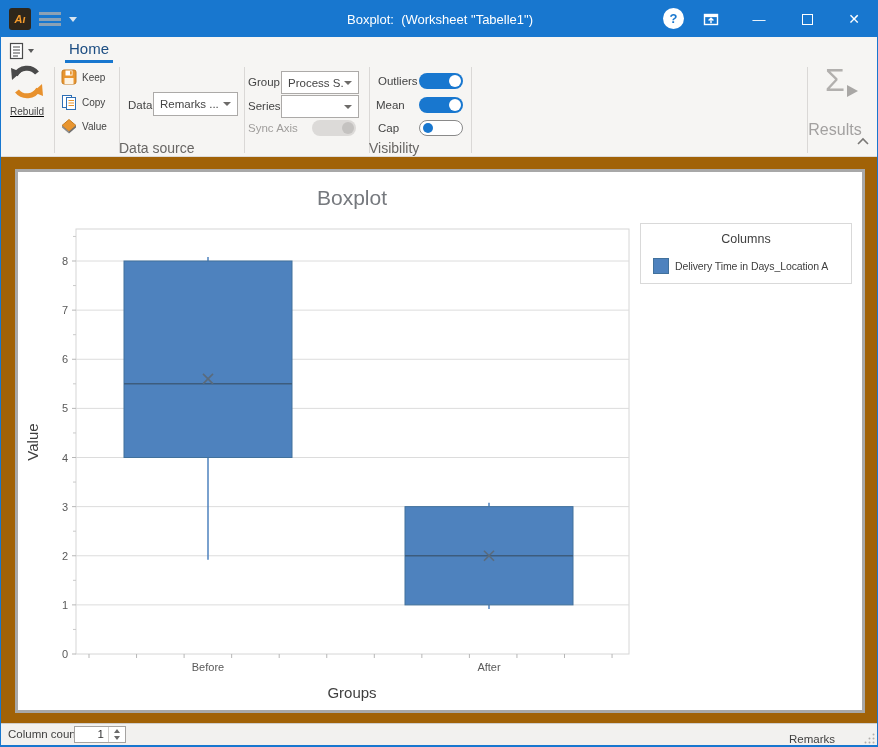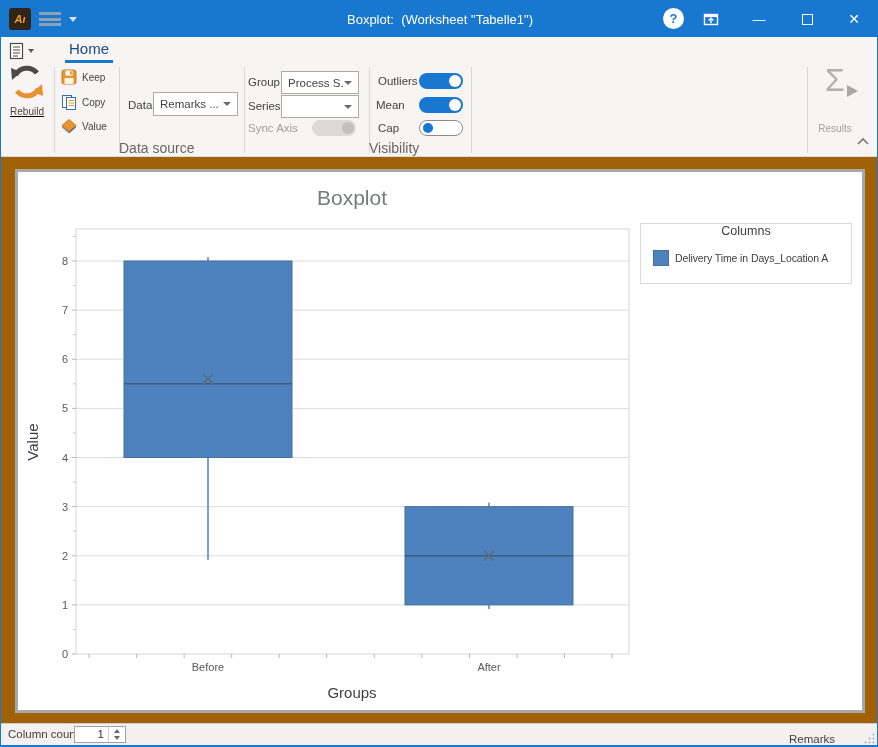--- a/index.html
+++ b/index.html
@@ -44,29 +44,29 @@
   .toggle.on { background:#1877cf; }
   .toggle.on .knob { width:12px; height:12px; background:#fff; right:2px; top:2px; }
   .toggle.off { background:#fff; border:1px solid #8a8a8a; }
   .toggle.off .knob { width:10px; height:10px; background:#1877cf; left:3px; top:2px; }
   .toggle.disabled { background:#dcdad8; }
   .toggle.disabled .knob { width:12px; height:12px; background:#c4c2c0; right:2px; top:2px; }
   .grp-label { top:103px; font-size:14px; color:#686664; text-align:left; }
   #results-btn { left:804px; top:26px; width:60px; height:76px; display:flex; flex-direction:column; align-items:center; }
   #sigma { font-size:32px; color:#b2b0ae; line-height:34px; }
   #sigma-arrow { left:36px; top:22px; width:0; height:0; border-top:6px solid transparent; border-bottom:6px solid transparent; border-left:11px solid #a9a7a5; }
-  #results-label { font-size:10px; color:#a3a1a0; margin-top:20px; }
+  #results-label { font-size:16px; color:#a3a1a0; margin-top:20px; }
   #collapse-btn { left:852px; top:96px; width:20px; height:16px; display:flex; align-items:center; justify-content:center; }
 
   
   #chart-panel { left:14px; top:168px; width:850px; height:544px; background:#fff; border:3px solid #a8a8a8; }
   #plot-wrap { left:0; top:0; width:844px; height:538px; }
   svg text { font-family:"Liberation Sans",sans-serif; }
   #legend { left:622px; top:51px; width:212px; height:61px; border:1px solid #d9d9d9; background:#fff; }
-  #legend-title { text-align:center; font-size:12.5px; color:#404040; }
+  #legend-title { margin-top:8px; text-align:center; font-size:12.5px; color:#404040; }
   #legend-entry { margin-top:12px; margin-left:12px; display:flex; align-items:center; }
   #legend-swatch { width:16px; height:16px; background:#4e82be; border:1px solid #41719c; }
   #legend-label { margin-left:6px; font-size:10.5px; letter-spacing:-0.1px; color:#404040; white-space:nowrap; }
 
   
   #statusbar { left:0; top:722px; width:878px; height:22px; background:#f2f1ef; border-top:1px solid #cfcdcb; }
   #colcount-label { left:7px; top:4px; font-size:11.5px; color:#3f3f3f; }
   #spinner { left:73px; top:2px; width:52px; height:17px; background:#fff; border:1px solid #a5a3a1; display:flex; }
   #spinner .sval { width:33px; font-size:11.5px; color:#333; text-align:right; padding-right:4px; line-height:15px; }
   #spinner .scol { width:17px; border-left:1px solid #d0cecc; display:flex; flex-direction:column; }

